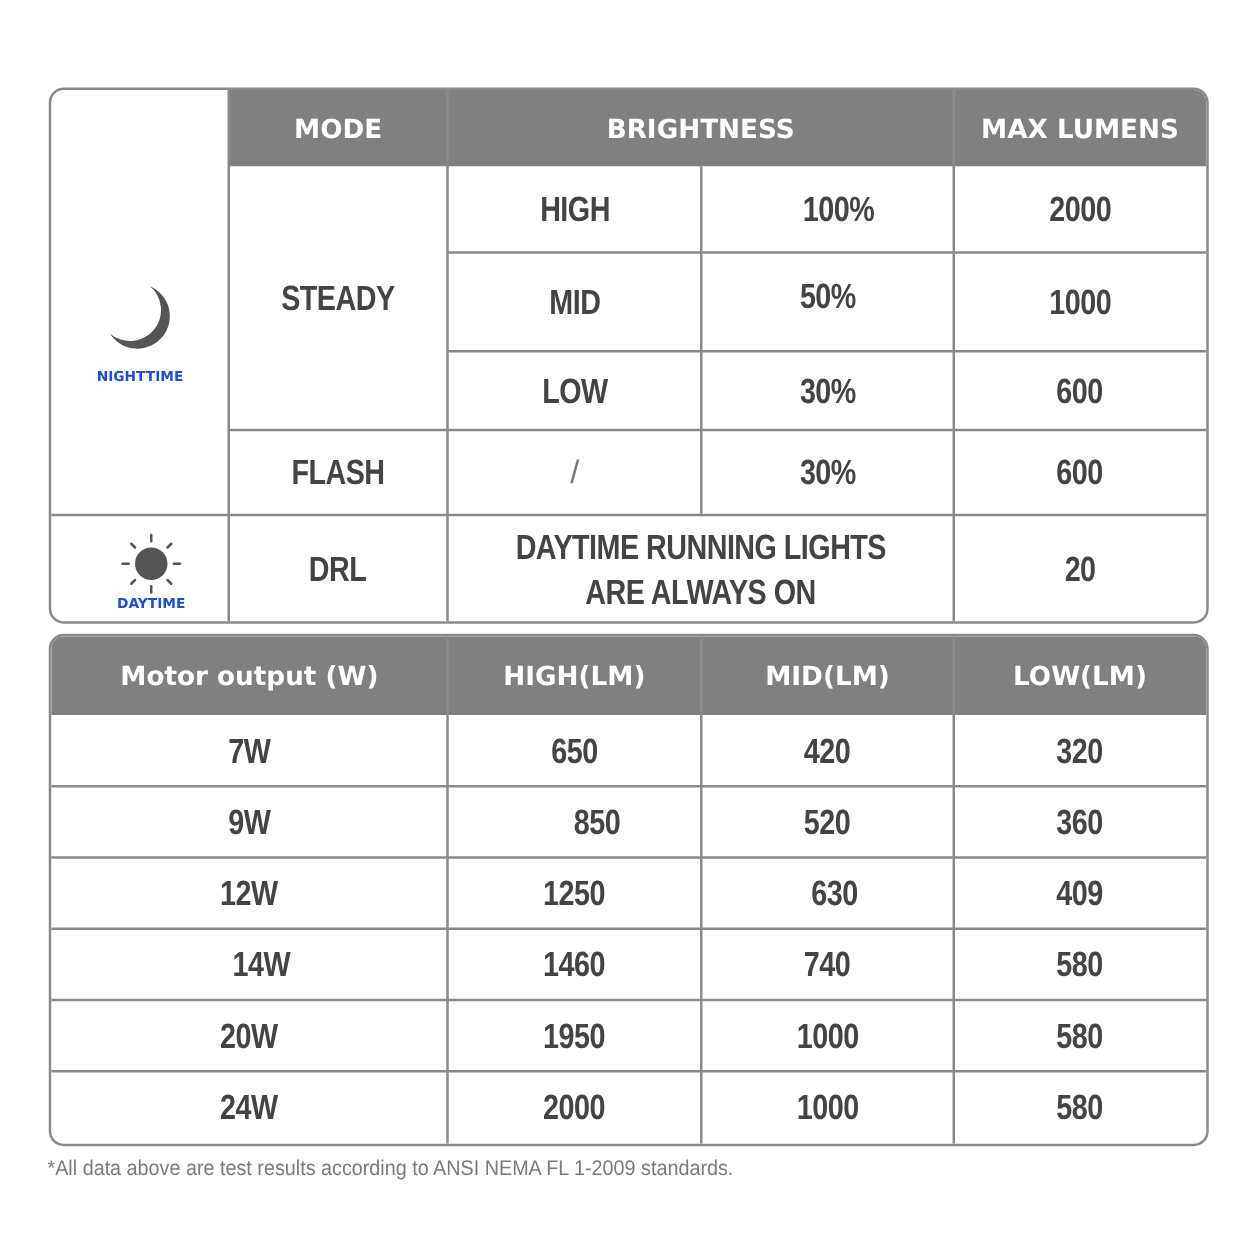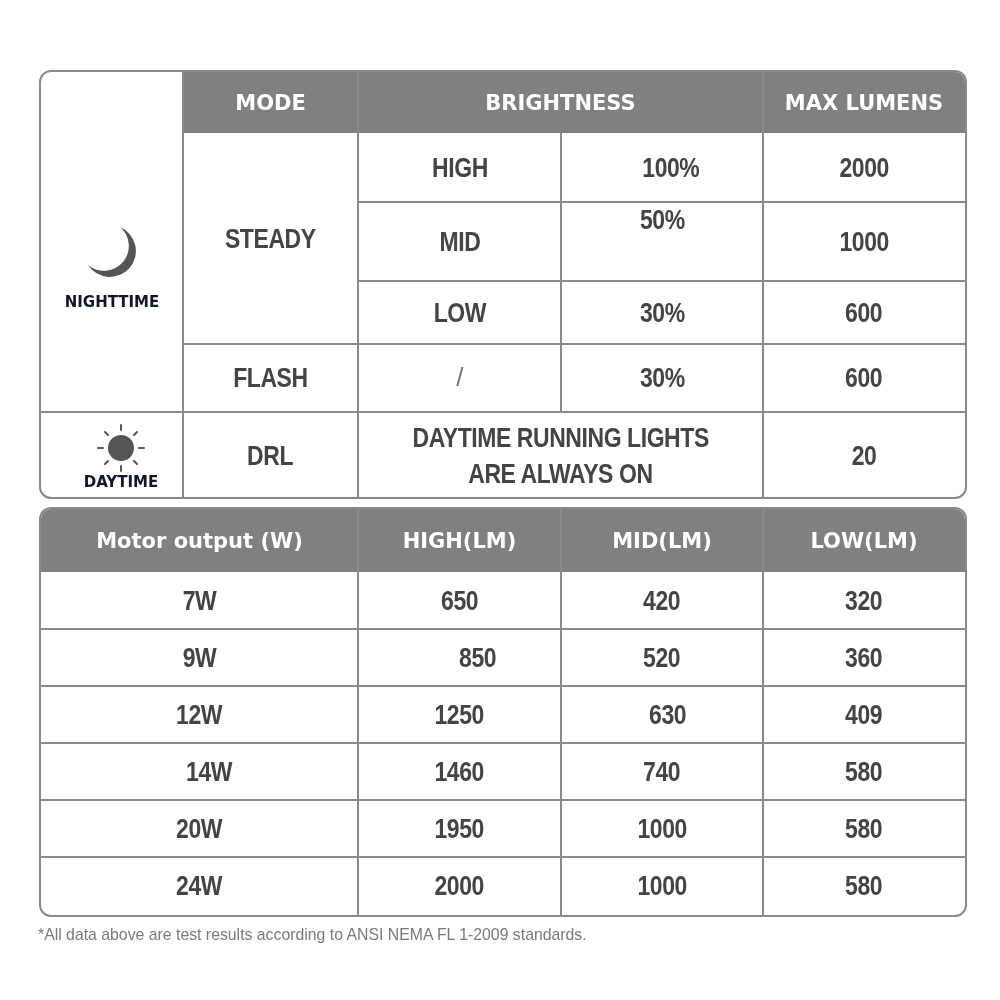--- a/index.html
+++ b/index.html
@@ -4,21 +4,21 @@
 <style>
   html, body { margin:0; padding:0; background:#ffffff; }
   body { width:1000px; height:1000px; position:relative; overflow:hidden; }
   .tbl { position:absolute; border:2px solid #8a8a8a; border-radius:12px; overflow:hidden; background:#fff; box-sizing:border-box; }
   .cell { position:absolute; box-sizing:border-box; display:flex; align-items:center; justify-content:center; text-align:center;
           font-family:"Liberation Sans", sans-serif; font-weight:bold; color:#444; font-size:28px; letter-spacing:-0.5px; }
   .cond { transform:scaleX(0.82); display:inline-block; }
   .hdr { background:#808080; color:#fff; font-family:"DejaVu Sans", sans-serif; font-size:21px; font-weight:bold; letter-spacing:0; }
   .vline { position:absolute; width:2px; background:#8a8a8a; }
   .hline { position:absolute; height:2px; background:#8a8a8a; }
-  .iconlabel { font-family:"DejaVu Sans", sans-serif; font-size:15px; font-weight:bold; color:#0f172a; letter-spacing:0; }
+  .iconlabel { font-family:"DejaVu Sans", sans-serif; font-size:11px; font-weight:bold; color:#1d4ed8; letter-spacing:0; }
   .footnote { position:absolute; left:38px; top:925px; width:940px; font-family:"Liberation Sans", sans-serif; font-size:17px; color:#7a7a7a; }
   .footnote span { display:inline-block; transform:scaleX(0.93); transform-origin:left center; white-space:nowrap; }
 </style>
 </head>
 <body>
 
 <div class="tbl" style="left:39px; top:70px; width:928px; height:429px;">
 
   <div class="cell hdr" style="left:142px; top:0; width:175px; height:61px;">
       <span>MODE</span>
@@ -64,21 +64,21 @@
   <div class="cell" style="left:520px; top:61px; width:220px; height:69px;">
       <span class="cond">100%</span>
     </div>
   <div class="cell" style="left:722px; top:61px; width:202px; height:69px;">
       <span class="cond">2000</span>
     </div>
 
   <div class="cell" style="left:317px; top:130px; width:203px; height:79px;">
       <span class="cond">MID</span>
     </div>
-  <div class="cell" style="left:520px; top:115px; width:202px; height:66px;">
+  <div class="cell" style="left:520px; top:132px; width:202px; height:66px;">
       <span class="cond">50%</span>
     </div>
   <div class="cell" style="left:722px; top:130px; width:202px; height:79px;">
       <span class="cond">1000</span>
     </div>
 
   <div class="cell" style="left:317px; top:209px; width:203px; height:63px;">
       <span class="cond">LOW</span>
     </div>
   <div class="cell" style="left:520px; top:209px; width:202px; height:63px;">

